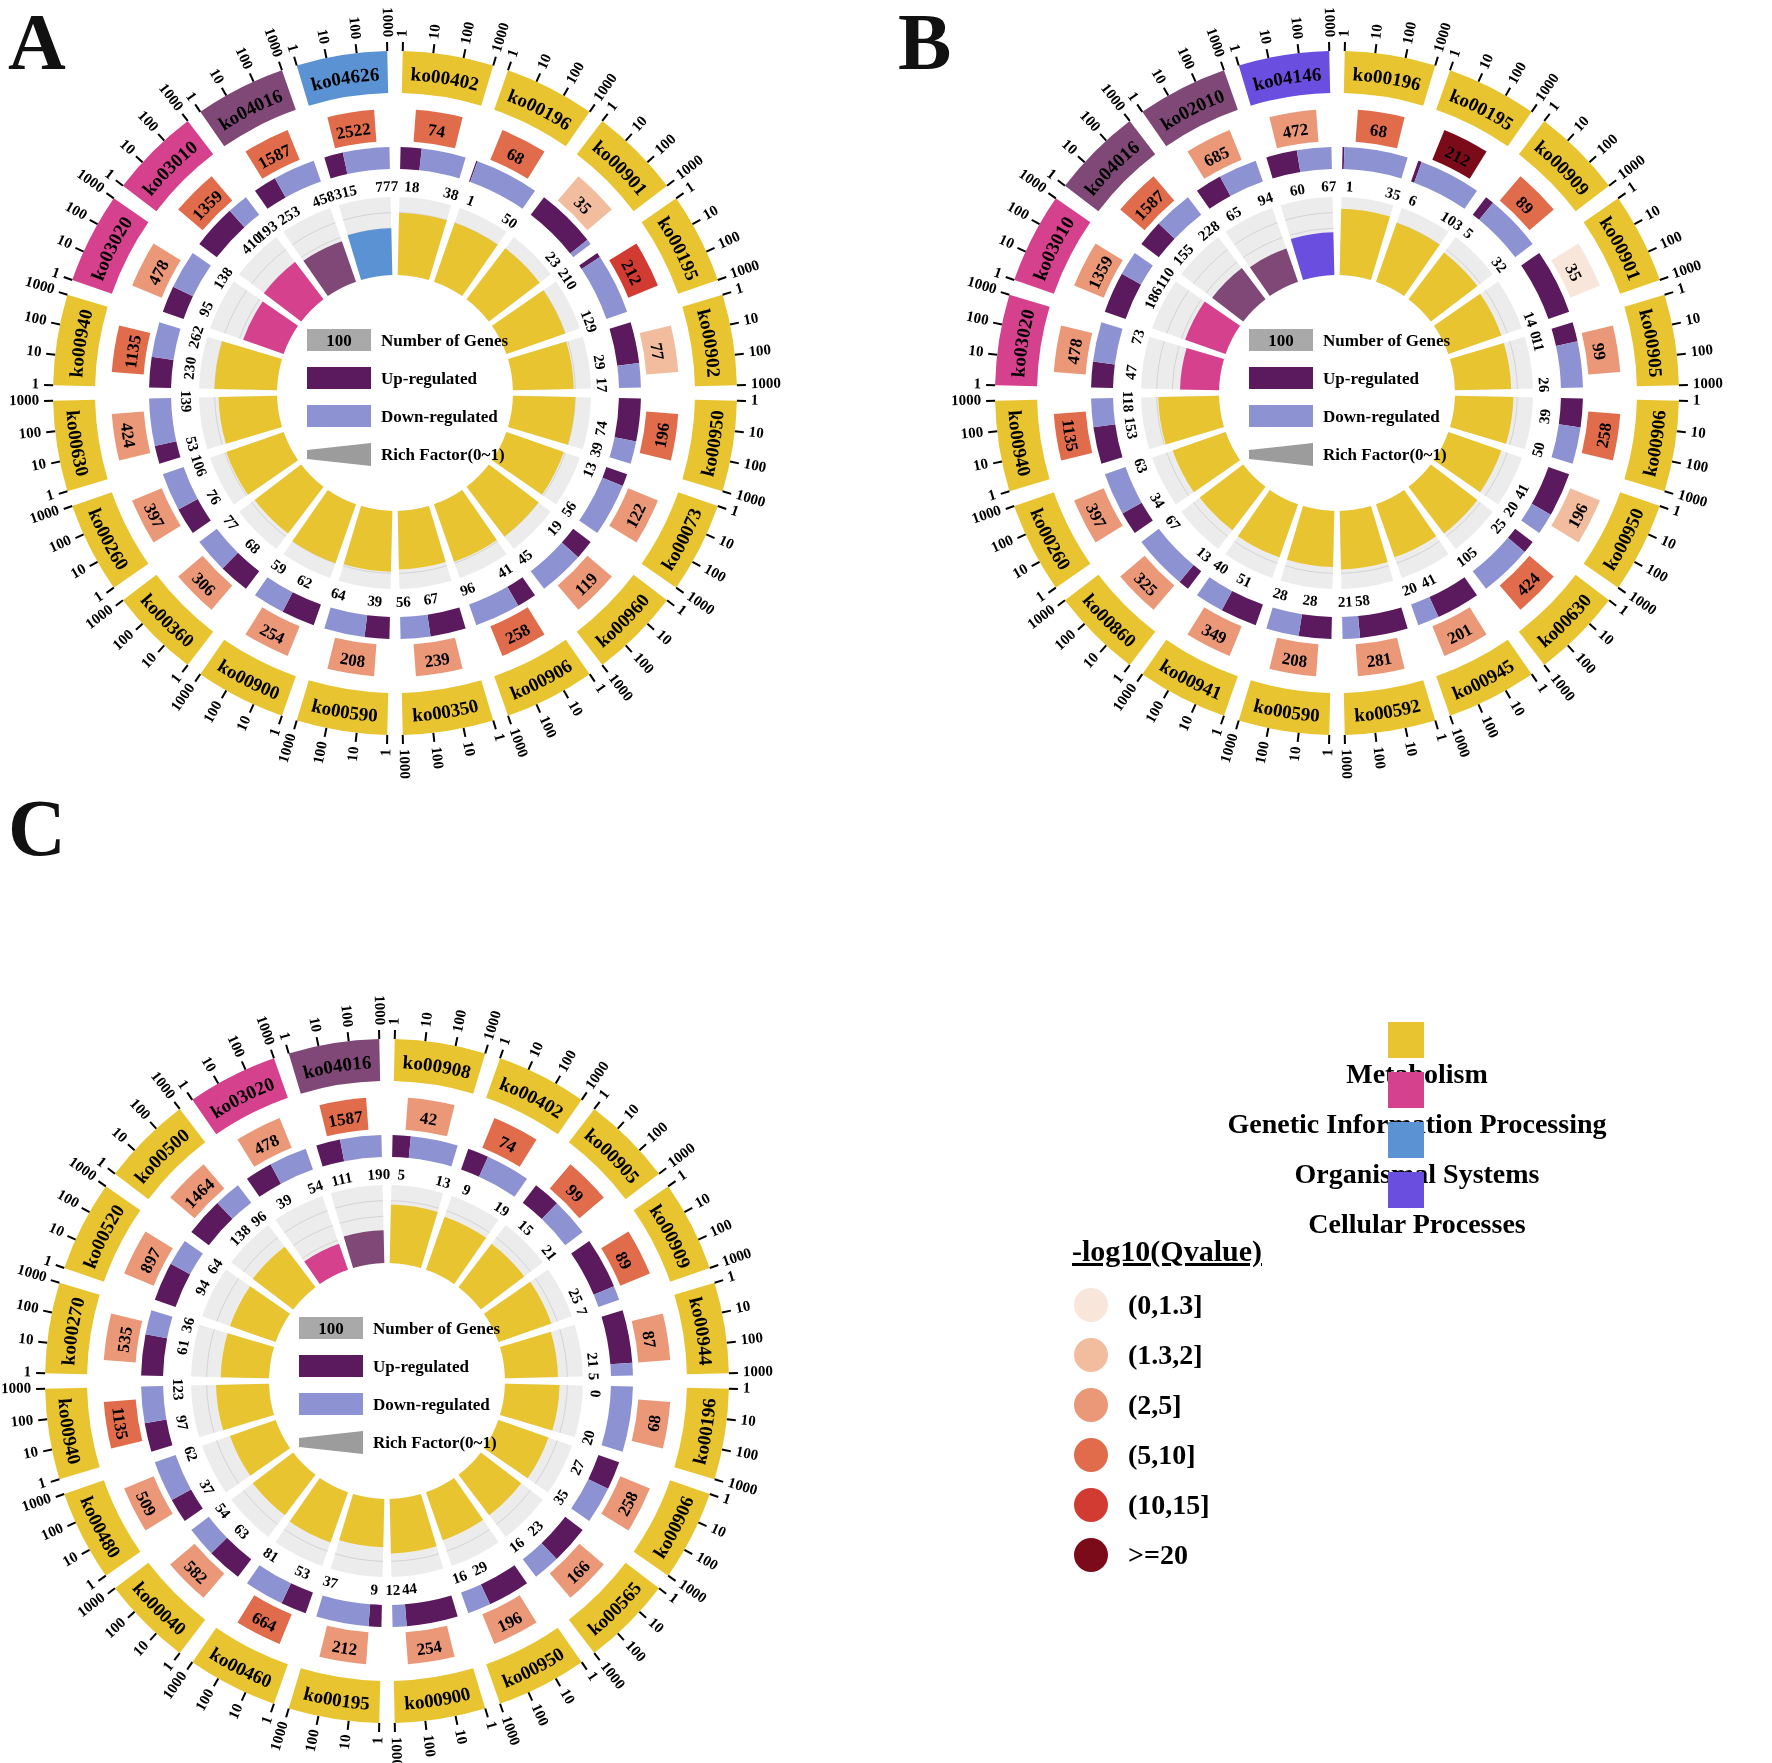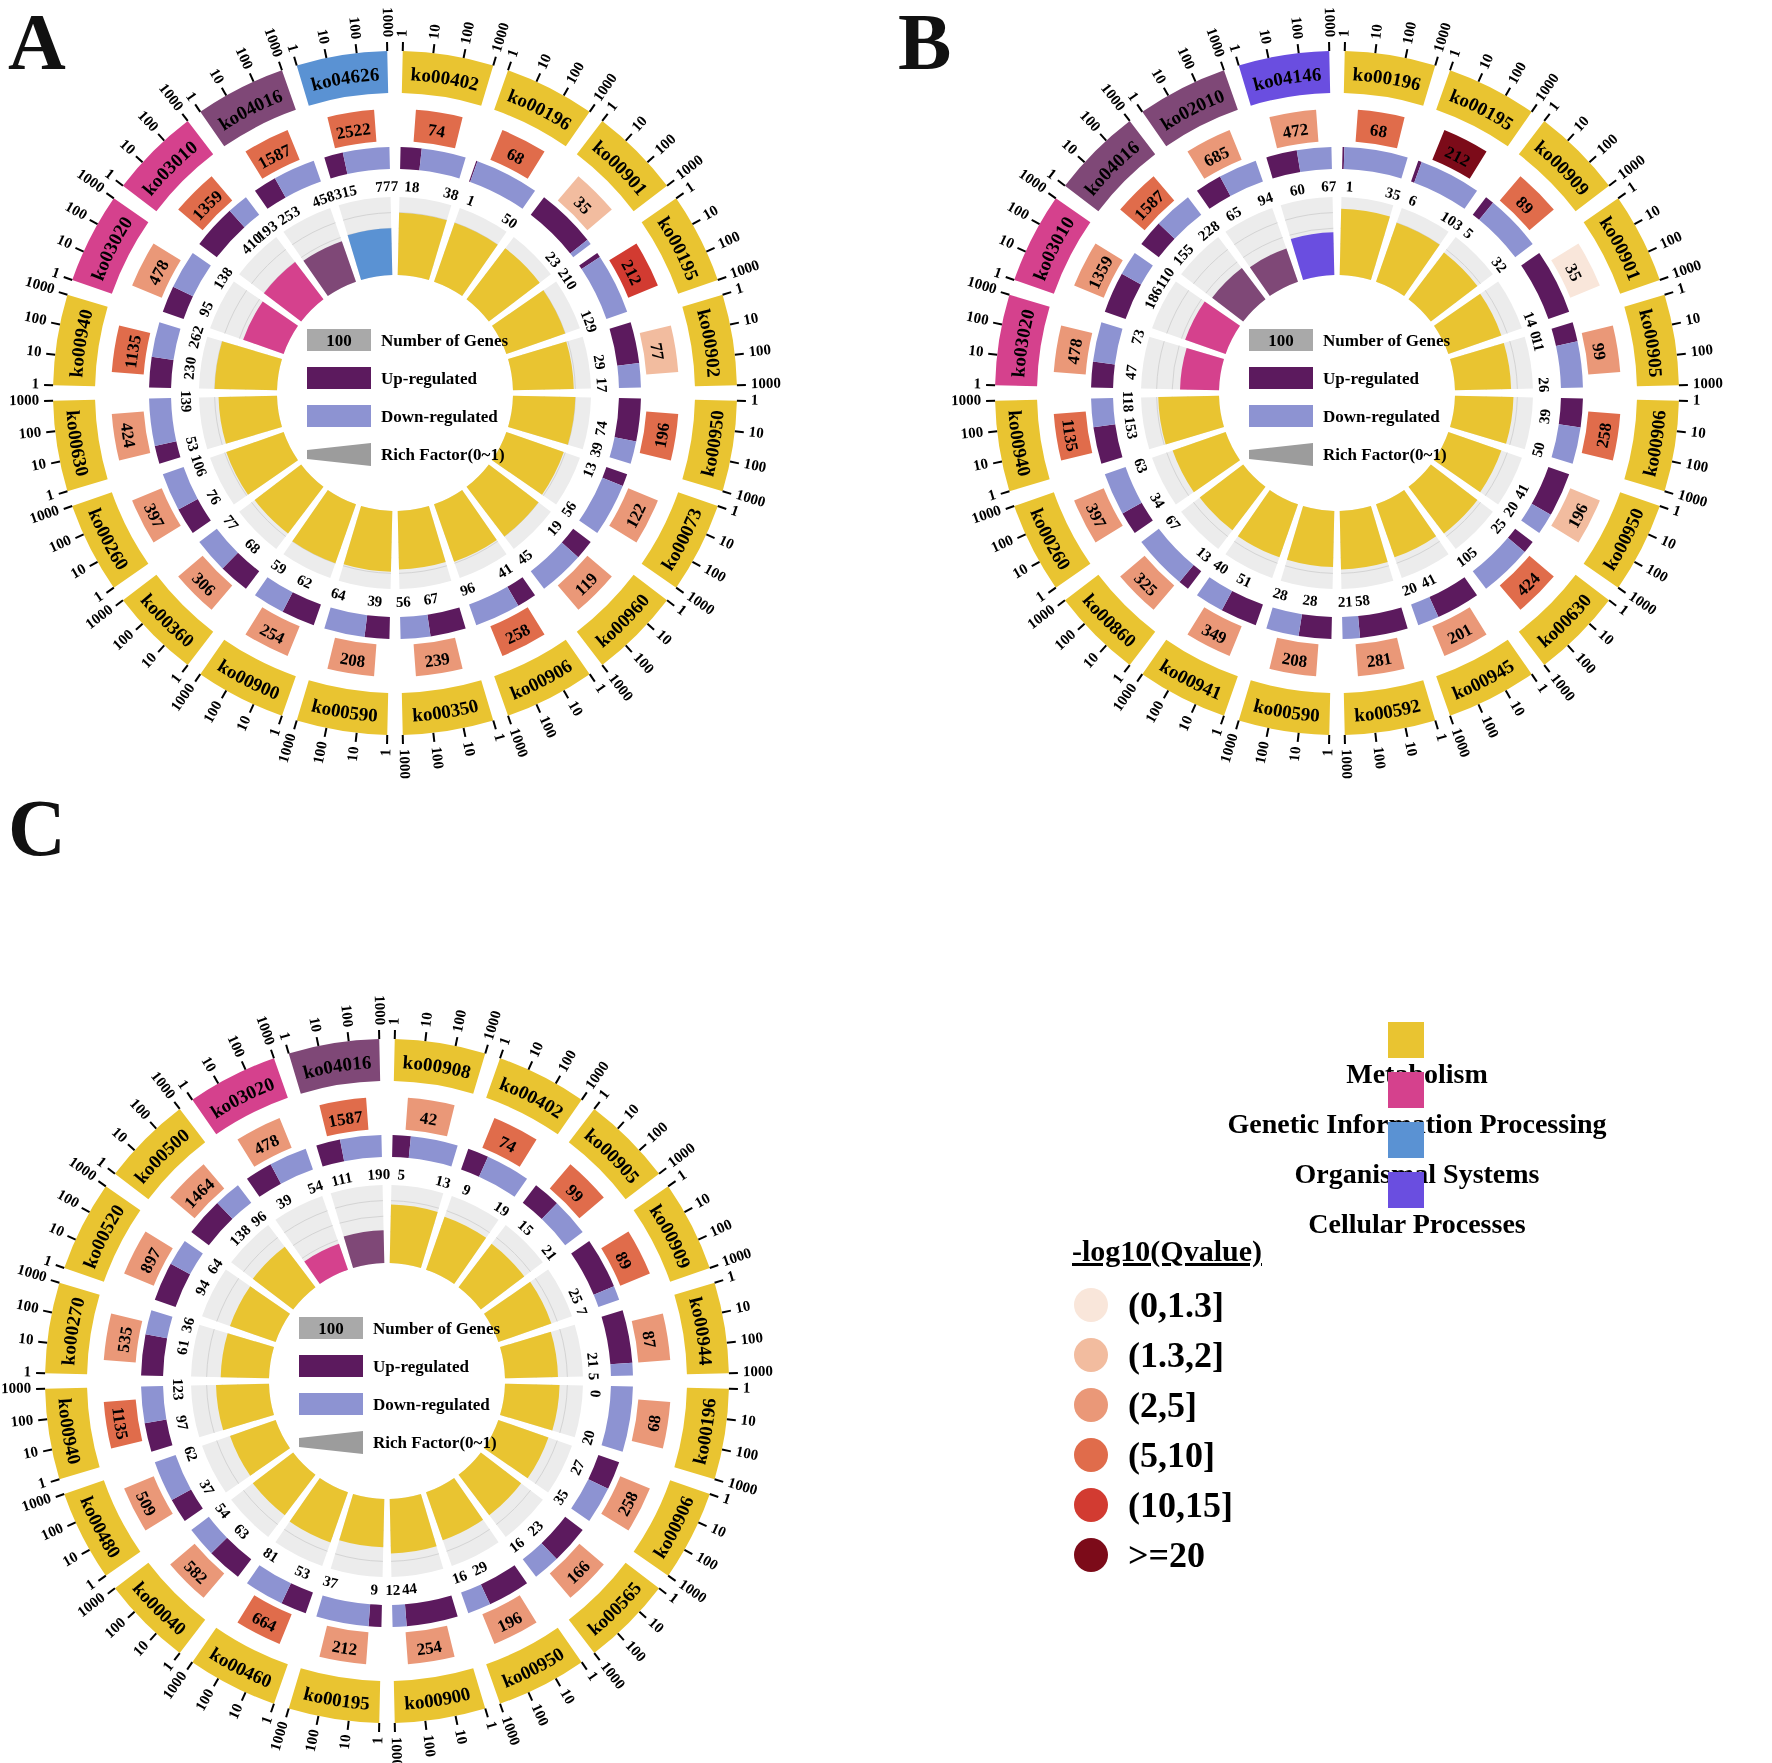--- a/index.html
+++ b/index.html
@@ -8,21 +8,21 @@
   .panel-letter{position:absolute;font-size:80px;font-weight:bold;color:#111;line-height:1;}
   svg.circos{position:absolute;}
   
   .legend{position:absolute;left:1072px;top:1022px;width:690px;}
   .cat-row{display:flex;align-items:center;height:36px;margin-bottom:14px;flex-direction:column;}
   .sw{width:36px;height:36px;margin-right:22px;flex:0 0 36px;}
   .cat-label{font-size:28px;font-weight:bold;color:#000;white-space:nowrap;}
   .q-title{font-size:30px;font-weight:bold;color:#000;margin:26px 0 20px 0;text-decoration:underline;}
   .q-row{display:flex;align-items:center;height:34px;margin-bottom:16px;}
   .q-dot{width:34px;height:34px;border-radius:50%;margin:0 20px 0 2px;flex:0 0 34px;}
-  .q-label{font-size:36px;font-weight:bold;color:#000;white-space:nowrap;}
+  .q-label{font-size:28px;font-weight:bold;color:#000;white-space:nowrap;}
 </style>
 </head>
 <body>
 
 <div class="stage">
 
   <div class="panel-letter" style="left:8px;top:2px;">A</div>
   <div class="panel-letter" style="left:898px;top:2px;">B</div>
   <div class="panel-letter" style="left:8px;top:788px;">C</div>
 

